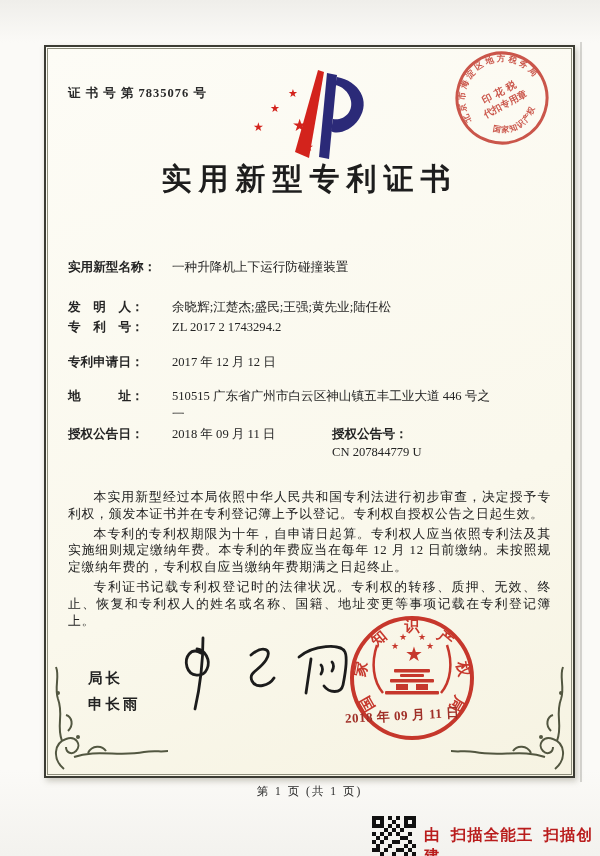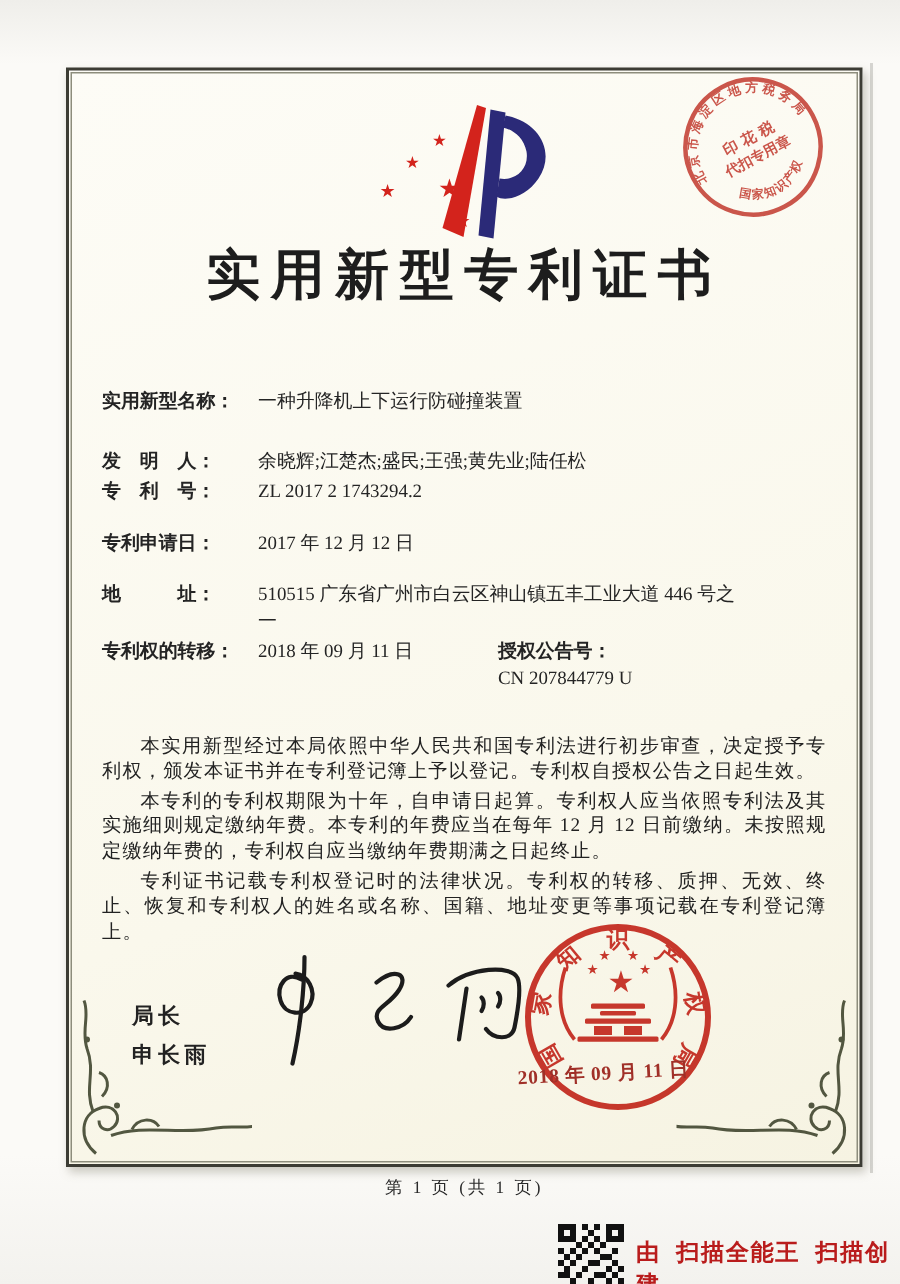--- a/index.html
+++ b/index.html
@@ -10,21 +10,21 @@
   }
   .cert{
     position:absolute;left:44px;top:45px;width:527px;height:729px;
     background:linear-gradient(160deg,#fdfcf6 0%,#faf8ec 65%,#f6f3e2 100%);
     border:2px solid #3c3c34;box-shadow:2px 3px 6px rgba(110,105,85,.35);
   }
   .cert::before{content:"";position:absolute;inset:1px;border:1px solid #8d8d7c;pointer-events:none;}
   .cert-no{position:absolute;left:22px;top:38px;font-size:12.5px;font-weight:600;letter-spacing:1px;color:#2a2a2a;}
   .logo{position:absolute;left:50%;transform:translateX(-50%);top:20px;width:130px;height:95px;}
   .title{position:absolute;left:0;right:0;top:112px;margin:0;text-align:center;
-    font-size:36px;font-weight:700;letter-spacing:7px;color:#1d1d1d;}
+    font-size:30px;font-weight:700;letter-spacing:7px;color:#1d1d1d;}
   .tax-stamp{position:absolute;left:406px;top:1px;width:100px;height:100px;transform:rotate(-28deg);opacity:.85;}
   .fields{position:absolute;left:22px;right:16px;top:211px;font-size:12.6px;line-height:18px;color:#242424;}
   .row{display:flex;position:relative;}
   .f-label{width:104px;flex:0 0 104px;font-weight:700;white-space:pre;}
   .f-value{font-weight:500;}
   .r1{margin-bottom:22px}.r2{margin-bottom:2px}.r3{margin-bottom:17px}.r4{margin-bottom:16px}
   .r5{margin-bottom:2px}.r6{margin-bottom:2px}
   .grant-right{position:absolute;left:264px;top:0;display:flex;flex-direction:column;}
   .grant-right .f-label{width:auto;flex:none;}
   .body-text{position:absolute;left:22px;right:22px;top:442px;font-size:12.8px;line-height:16.8px;
@@ -43,20 +43,21 @@
   .credit{position:absolute;left:424px;top:825px;font-size:15.5px;font-weight:700;color:#b91c1c;
     font-family:Liberation Mono, monospace;letter-spacing:1px;}
   .edge{position:absolute;left:580px;top:42px;width:2px;height:740px;background:rgba(120,120,112,.28);}
   svg text{font-family:"DejaVu Sans","Liberation Sans",sans-serif;}
 </style>
 </head>
 <body>
 
 <div class="cert">
 
+  <div class="cert-no">证 书 号 第 7835076 号</div>
 
   <svg class="logo" viewBox="0 0 130 95">
     <text x="8" y="64" font-size="12" fill="#d3231c">★</text>
     <text x="25" y="45" font-size="11" fill="#d3231c">★</text>
     <text x="43" y="30" font-size="11" fill="#d3231c">★</text>
     <text x="47" y="64" font-size="17" fill="#d3231c">★</text>
     <text x="58" y="84" font-size="12" fill="#d3231c">★</text>
     <polygon points="73,3 79,5 64,91 50,85" fill="#d3231c"></polygon>
     <polygon points="82,6 92,8 84,92 74,90" fill="#2b2a78"></polygon>
     <path d="M92,10 C114,14 126,34 114,52 C106,64 92,68 86,64 L88,52 C98,54 108,46 106,34 C104,24 96,19 90,18 Z" fill="#2b2a78"></path>
@@ -96,21 +97,21 @@
     <div class="row r4">
       <span class="f-label">专利申请日：</span>
       <span class="f-value">2017 年 12 月 12 日</span>
     </div>
     <div class="row r6">
       <span class="f-label">地　　　址：</span>
       <span class="f-value"><span>510515 广东省广州市白云区神山镇五丰工业大道 446 号之</span><br>
         <span>一</span></span>
     </div>
     <div class="row">
-      <span class="f-label">专利权的转移：</span>
+      <span class="f-label">授权公告日：</span>
       <span class="f-value">2018 年 09 月 11 日</span>
       <span class="grant-right">
         <span class="f-label">授权公告号：</span>
         <span class="f-value">CN 207844779 U</span>
       </span>
     </div>
   </div>
 
   <div class="body-text">
     <p>本实用新型经过本局依照中华人民共和国专利法进行初步审查，决定授予专利权，颁发本证书并在专利登记簿上予以登记。专利权自授权公告之日起生效。</p>

